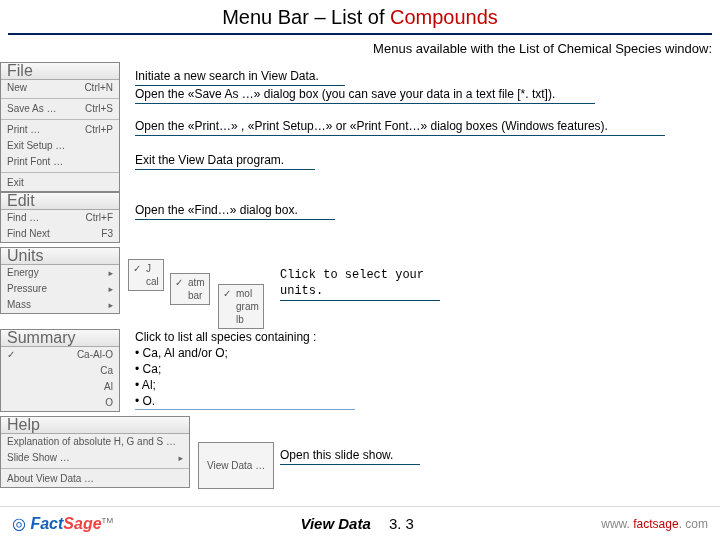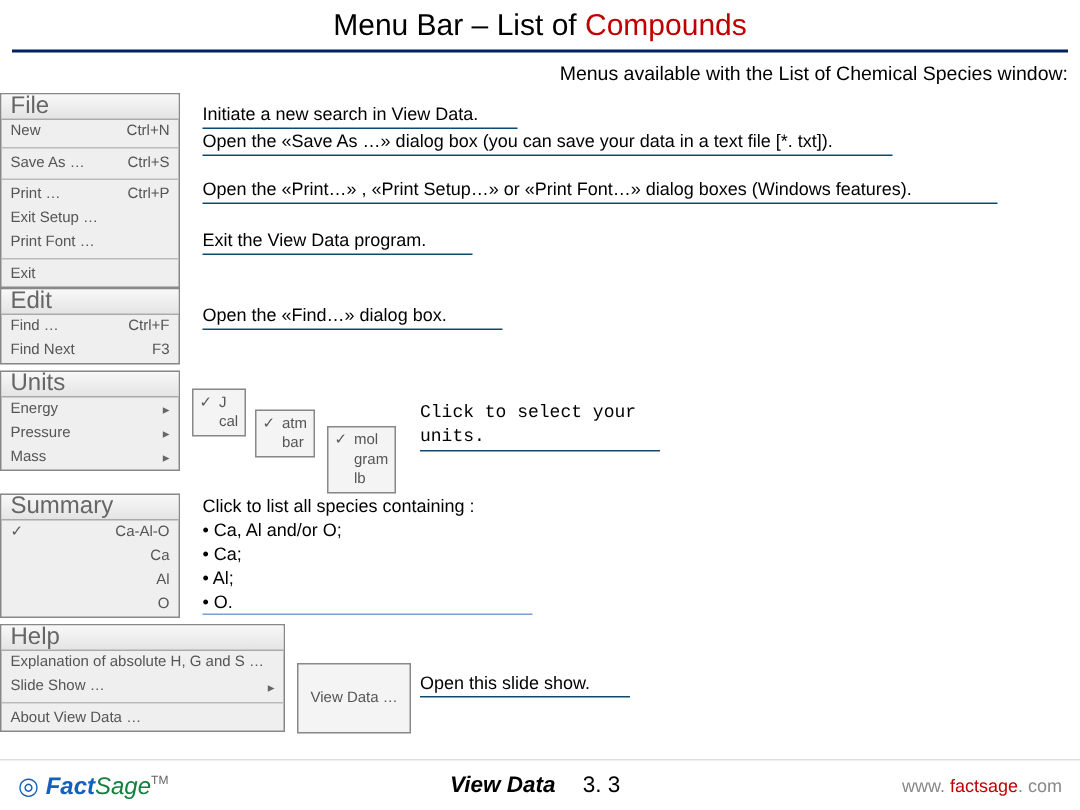--- a/index.html
+++ b/index.html
@@ -63,21 +63,21 @@
     position:absolute;
     left:0; right:0; bottom:0;
     height:34px;
     display:flex;
     align-items:center;
     padding:0 12px;
     border-top:1px solid #ddd;
   }
   .logo { font-size:16px; }
   .logo .f { color:#1560bd; font-weight:bold; font-style:italic; }
-  .logo .s { color:#15803d; font-weight:normal; font-style:italic; }
+  .logo .s { color:#ef4444; font-weight:bold; font-style:italic; }
   .logo .tm { font-size:8px; vertical-align:super; color:#666; }
   .foot-center { flex:1; text-align:center; font-size:15px; }
   .foot-center .vd { font-style:italic; font-weight:bold; margin-right:14px;}
   .foot-right { font-size:12px; color:#888; }
   .foot-right .r { color:#c00000; }
   .arrow { font-size:9px; color:#666; }
 </style>
 </head>
 <body>
 

